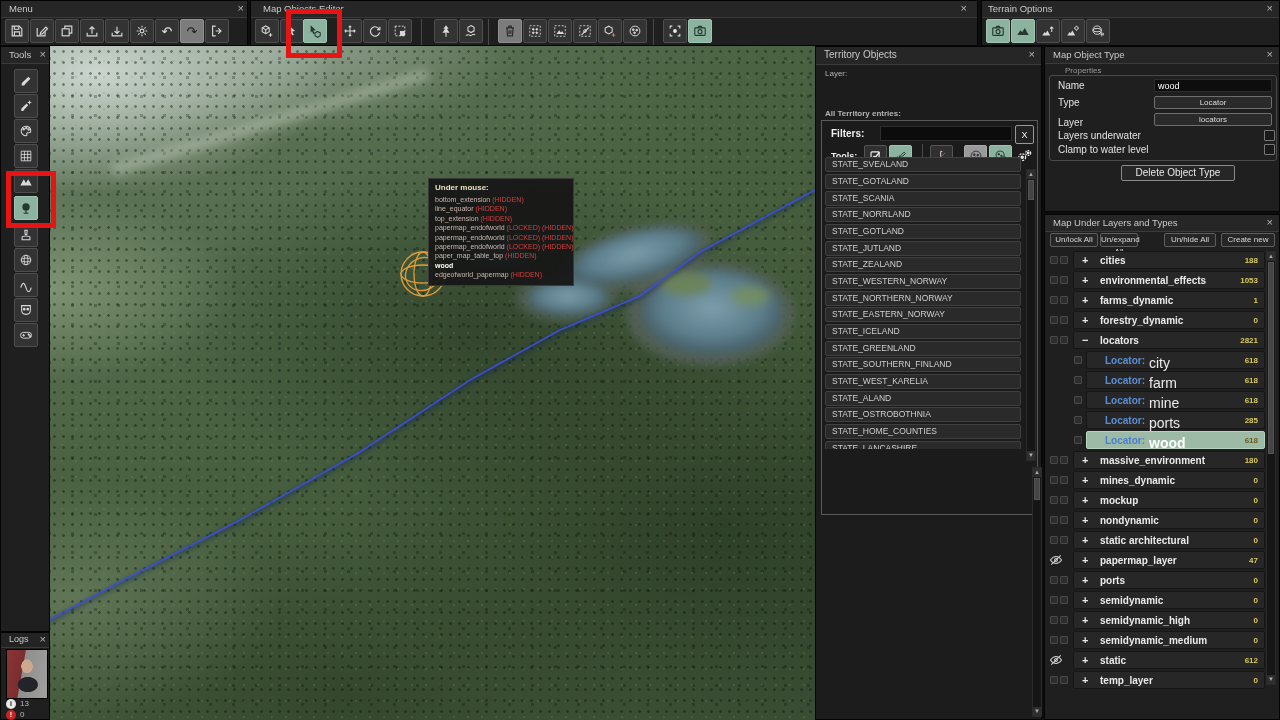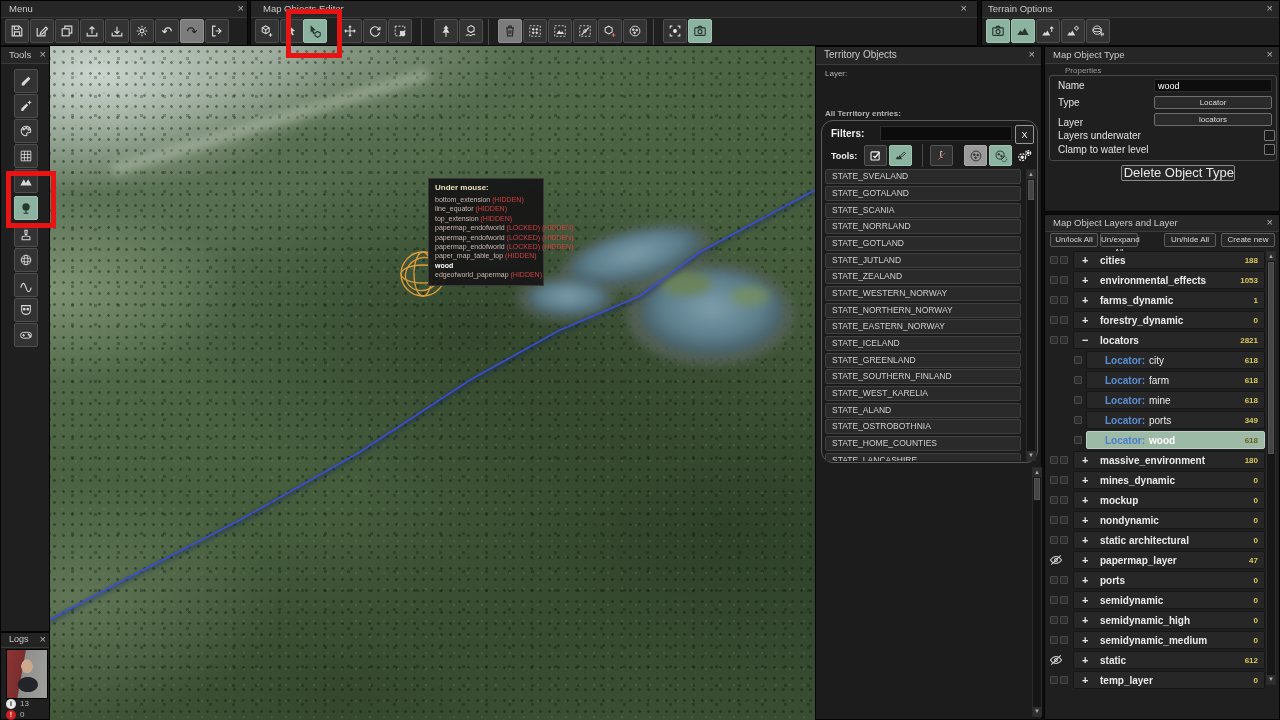--- a/index.html
+++ b/index.html
@@ -32,21 +32,21 @@
       radial-gradient(ellipse 520px 300px at 88% 72%, rgba(28,44,26,.5), transparent 72%),
       radial-gradient(ellipse 420px 220px at 38% 96%, rgba(34,50,30,.4), transparent 72%),
       linear-gradient(150deg,#7d927f 0%,#5d7356 16%,#4b6343 38%,#425839 64%,#3a4f34 100%);}
   #map .speckle{position:absolute;inset:0;opacity:.85;background-image:
       radial-gradient(circle, rgba(12,24,10,.5) 1.1px, transparent 1.6px),
       radial-gradient(circle, rgba(118,150,86,.28) 1px, transparent 1.5px),
       radial-gradient(circle, rgba(6,16,6,.32) 1.4px, transparent 2px);
       background-size:9px 11px,14px 16px,23px 19px;background-position:0 0,5px 7px,11px 3px;}
   #map .trail{position:absolute;left:55px;top:70px;width:330px;height:12px;background:rgba(195,205,188,.4);
       filter:blur(4px);transform:rotate(-17deg);}
-  #tooltip{position:absolute;left:378px;top:132px;width:116px;background:rgba(22,22,22,.94);
+  #tooltip{position:absolute;left:378px;top:132px;width:146px;background:rgba(22,22,22,.94);
       border:1px solid #3a3a3a;padding:4px 6px 5px 6px;z-index:40;box-sizing:border-box;}
   #tooltip .tt{font-size:8px;font-weight:bold;color:#e9e0bc;margin-bottom:3px;}
   #tooltip .ln{font-size:7px;line-height:9.4px;color:#cbb9b0;white-space:nowrap;}
   #tooltip .ln .tag{color:#d24040;}
   #tooltip .ln.plain{color:#fff;font-weight:bold;}
   #gizmo{position:absolute;left:345px;top:200px;z-index:30;}
   
   .tcol .ib{left:13px;}
   
   #portrait{position:absolute;left:5px;top:16px;width:40px;height:48px;border:1px solid #000;
@@ -60,59 +60,59 @@
   .cir.info{background:#e8e8e8;color:#222;}
   .cir.err{background:#cc2222;color:#fff;}
   
   #territory{left:815px;top:46px;width:227px;height:674px;background:#1c1c1c;}
   .small-label{position:absolute;font-size:8px;color:#b5b5b5;}
   #dd{position:absolute;left:7px;top:31px;width:213px;height:24px;border:1px solid #7a7a7a;border-radius:3px;
       background:linear-gradient(#5c5c5c,#3a3a3a);box-sizing:border-box;}
   #dd .val{position:absolute;left:10px;top:5px;font-size:10px;color:#ececec;}
   #dd .arrowbox{position:absolute;right:0;top:0;bottom:0;width:20px;border-left:1px solid #222;
       display:flex;align-items:center;justify-content:center;font-size:9px;color:#ececec;}
-  #tbox{position:absolute;left:5px;top:73px;width:217px;height:343px;border:1px solid #5a5a5a;border-radius:12px;
+  #tbox{position:absolute;left:5px;top:73px;width:217px;height:395px;border:1px solid #5a5a5a;border-radius:0;
       background:#1b1b1b;box-sizing:border-box;}
   .blabel{position:absolute;font-weight:bold;color:#f0f0f0;}
   #filter-input{position:absolute;left:58px;top:5px;width:132px;height:15px;background:#0c0c0c;
       border:1px solid #2e2e2e;box-sizing:border-box;}
   #filter-x{position:absolute;left:193px;top:4px;width:17px;height:17px;border:1px solid #999;border-radius:2px;
       font-size:9px;color:#eee;display:flex;align-items:center;justify-content:center;background:#222;}
   .mini{position:absolute;width:23px;height:21px;top:24px;background:#303030;border:1px solid #555;
       border-radius:2px;display:flex;align-items:center;justify-content:center;box-sizing:border-box;}
   .mini.act{background:#8bb3a0;border-color:#9fc4b1;}
   .mini.grey{background:#9a9a9a;border-color:#aaa;}
   .mini.naked{background:transparent;border:none;}
-  #slist{position:absolute;left:3px;top:48px;width:200px;height:292px;overflow:hidden;}
+  #slist{position:absolute;left:3px;top:36px;width:200px;height:292px;overflow:hidden;}
   .srow{position:absolute;left:0;width:196px;height:15px;background:#2a2a2a;border:1px solid #404040;
       border-radius:2px;box-sizing:border-box;font-size:8.5px;color:#cfcfcf;line-height:13px;padding-left:6px;}
   .sbar{position:absolute;background:#161616;border:1px solid #2a2a2a;box-sizing:border-box;}
   .sbar .ar{position:absolute;left:0;right:0;height:9px;font-size:6px;color:#aaa;text-align:center;line-height:9px;background:#2e2e2e;}
   .sbar .th{position:absolute;left:1px;right:1px;background:#454545;border:1px solid #555;}
   
   #objtype{left:1044px;top:46px;width:236px;height:166px;}
   .grp{position:absolute;left:4px;top:28px;width:228px;height:86px;border:1px solid #4a4a4a;border-radius:3px;box-sizing:border-box;}
   .frow-label{position:absolute;left:8px;font-size:10px;color:#e2e2e2;}
   .fld{position:absolute;left:104px;width:118px;height:13px;box-sizing:border-box;font-size:8.5px;}
   .fld.inp{background:#0d0d0d;border:1px solid #2c2c2c;color:#fff;padding:1px 3px;font-size:9px;}
   .fld.btn{background:#2a2a2a;border:1px solid #6e6e6e;border-radius:2px;color:#ddd;text-align:center;line-height:11px;font-size:8px;}
   .cb{position:absolute;left:214px;width:11px;height:11px;border:1px solid #777;background:#191919;box-sizing:border-box;border-radius:1px;}
   .wideb{position:absolute;border:1px solid #8a8a8a;border-radius:2px;background:#262626;color:#e8e8e8;
-      font-size:13px;text-align:right;box-sizing:border-box;}
+      font-size:10px;text-align:center;box-sizing:border-box;}
   
   #layers{left:1044px;top:214px;width:236px;height:506px;}
   .hbtn{position:absolute;top:18px;height:14px;border:1px solid #5e5e5e;border-radius:2px;background:#262626;
       color:#d8d8d8;font-size:8px;text-align:center;line-height:12px;box-sizing:border-box;}
   #lrows{position:absolute;left:0;top:36px;right:0;bottom:0;overflow:hidden;}
   .lrow{position:absolute;height:18px;background:#272727;border:1px solid #161616;border-radius:2px;box-sizing:border-box;}
   .lrow .ex{position:absolute;left:8px;top:2px;font-size:11px;font-weight:bold;color:#e8e8e8;}
   .lrow .nm{position:absolute;left:26px;top:3px;font-size:10px;font-weight:bold;color:#eaeaea;white-space:nowrap;}
   .lrow .ct{position:absolute;right:6px;top:4px;font-size:8px;font-weight:bold;color:#d8c85a;}
   .lrow.child .pfx{position:absolute;left:18px;top:3px;font-size:10px;font-weight:bold;color:#5b8fd4;}
-  .lrow.child .nm2{position:absolute;left:62px;top:3px;font-size:10px;color:#eaeaea;}
+  .lrow.child .nm2{position:absolute;left:62px;top:3px;font-size:14px;color:#eaeaea;}
   .lrow.sel{background:#9cbaa6;border-color:#b8d2c2;}
   .lrow.sel .nm2{color:#fff;font-weight:bold;}
   .lrow.sel .ct{color:#6b5d1d;}
   .lrow.sel .pfx{color:#4a7fd0;}
   .tog{position:absolute;width:8px;height:8px;background:#2d2d2d;border:1px solid #484848;border-radius:1px;box-sizing:border-box;}
 </style>
 </head>
 <body>
 
 <div id="root">
@@ -572,21 +572,21 @@
       <span class="frow-label" style="top:54px;">Layers underwater</span>
       <div class="cb" style="top:54px;"></div>
       <span class="frow-label" style="top:68px;">Clamp to water level</span>
       <div class="cb" style="top:68px;"></div>
     </div>
     <div class="wideb" style="left:76px;top:118px;width:114px;height:16px;line-height:14px;">Delete Object Type</div>
   </div>
 
   <div class="panel" id="layers">
     <div class="tbar">
-      <span class="ttl">Map Object Layers and Layer</span>
+      <span class="ttl">Map Under Layers and Types</span>
       <span class="cls" style="right:6px;">×</span>
     </div>
     <div class="hbtn" style="left:5px;width:48px;">Un/lock All</div>
     <div class="hbtn" style="left:55px;width:38px;">Un/expand All</div>
     <div class="hbtn" style="left:119px;width:52px;">Un/hide All</div>
     <div class="hbtn" style="left:176px;width:54px;">Create new</div>
     <div id="lrows">
 
       <div class="tog" style="left:5px;top:5px;"></div>
         <div class="tog" style="left:15px;top:5px;"></div>
@@ -639,21 +639,21 @@
       <div class="tog" style="left:29px;top:145px;"></div>
       <div class="lrow child" style="left:41px;top:140px;width:179px;">
           <span class="pfx">Locator:</span>
           <span class="nm2">mine</span>
           <span class="ct">618</span>
         </div>
       <div class="tog" style="left:29px;top:165px;"></div>
       <div class="lrow child" style="left:41px;top:160px;width:179px;">
           <span class="pfx">Locator:</span>
           <span class="nm2">ports</span>
-          <span class="ct">349</span>
+          <span class="ct">285</span>
         </div>
       <div class="tog" style="left:29px;top:185px;"></div>
       <div class="lrow child sel" style="left:41px;top:180px;width:179px;">
           <span class="pfx">Locator:</span>
           <span class="nm2">wood</span>
           <span class="ct">618</span>
         </div>
 
       <div class="tog" style="left:5px;top:205px;"></div>
         <div class="tog" style="left:15px;top:205px;"></div>

